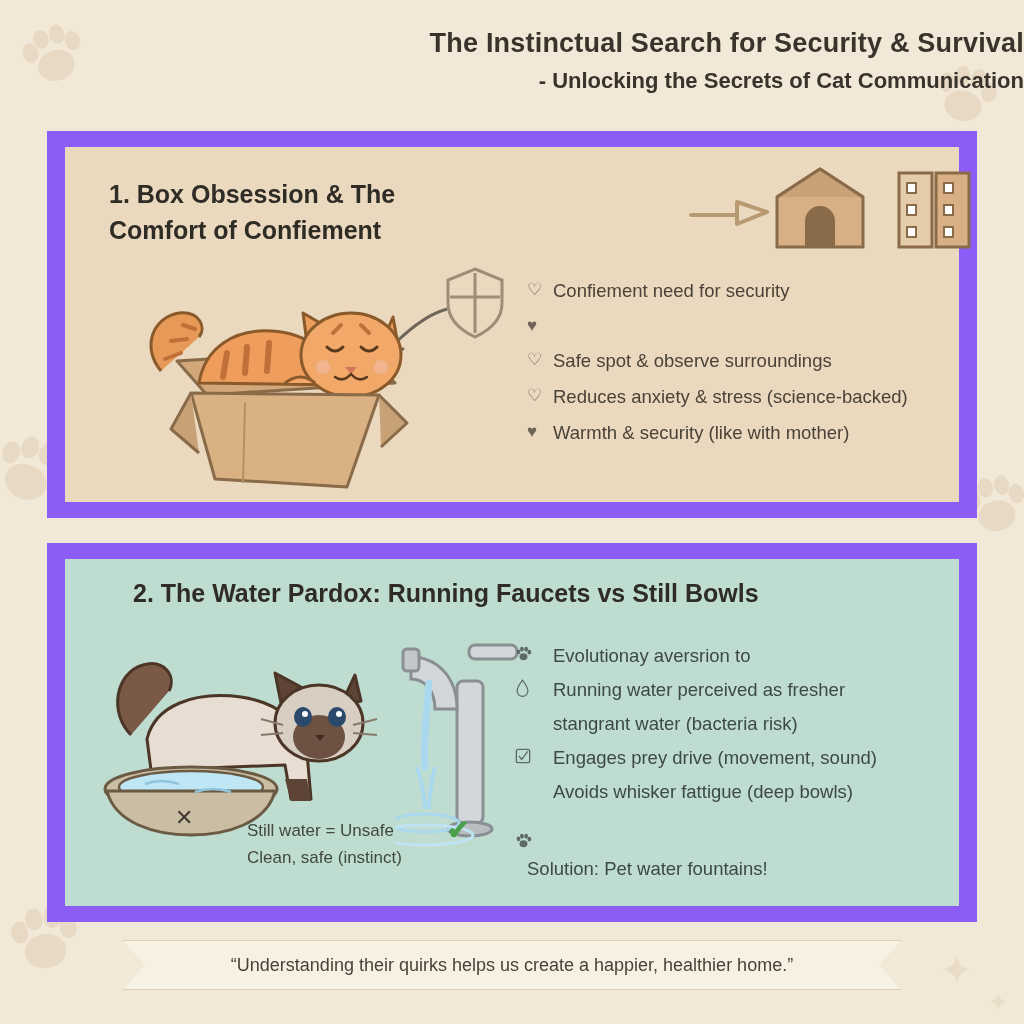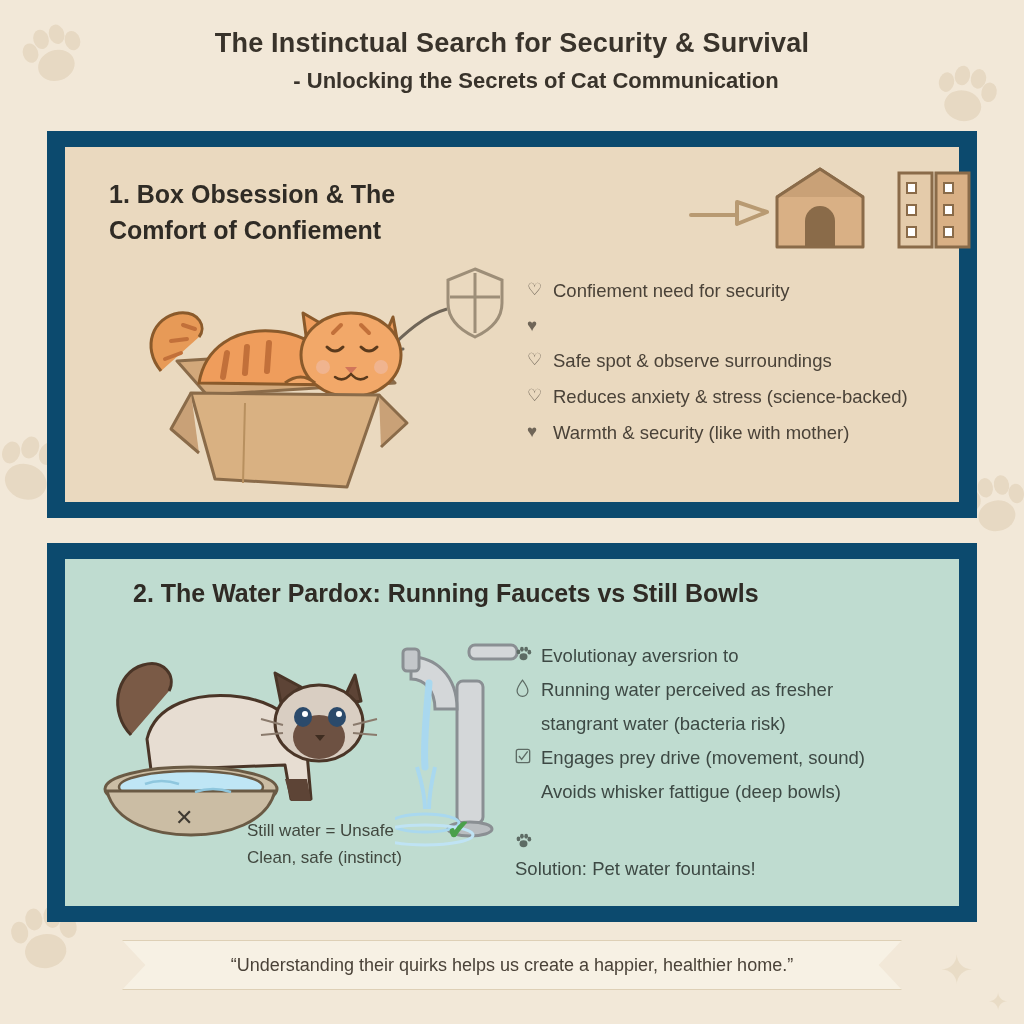--- a/index.html
+++ b/index.html
@@ -35,40 +35,40 @@
     font-size: 40px;
     line-height: 1;
   }
 
   
   .title-block {
     position: absolute;
     top: 28px;
     left: 0;
     width: 1024px;
-    text-align: center;
+    text-align: right;
   }
   .title-line1 {
     font-size: 27px;
     font-weight: bold;
     color: #39332b;
     letter-spacing: 0.2px;
   }
   .title-line2 {
     font-size: 22px;
     font-weight: bold;
     color: #39332b;
     margin-top: 9px;
     padding-left: 48px;
   }
 
   
   .panel-outer {
     position: absolute;
-    background: #0c4a6e;
+    background: #8b5cf6;
     box-sizing: border-box;
   }
   .panel1-outer { left: 47px; top: 131px; width: 930px; height: 387px; }
   .panel1 {
     position: absolute;
     left: 18px; top: 16px;
     width: 894px; height: 355px;
     background: #ead9bf;
     box-sizing: border-box;
   }
@@ -117,21 +117,21 @@
     flex: 0 0 26px;
     color: #6f6557;
     font-size: 17px;
     line-height: 1.35;
   }
   .bullet-txt {
     line-height: 1.35;
     color: #4a4238;
   }
   .b2 .bullet-row { margin-bottom: 9px; }
-  .b2 .bullet-txt { color: #3d4944; }
+  .b2 .bullet-txt { color: #3d4944; margin-left: 12px; }
   .b2 .bullet-ico { color: #5d6b64; }
   .solution-row { margin-top: 26px; flex-direction: column; }
 
   
   .cap {
     position: absolute;
     font-size: 17px;
     color: #41483f;
   }
   .check {

